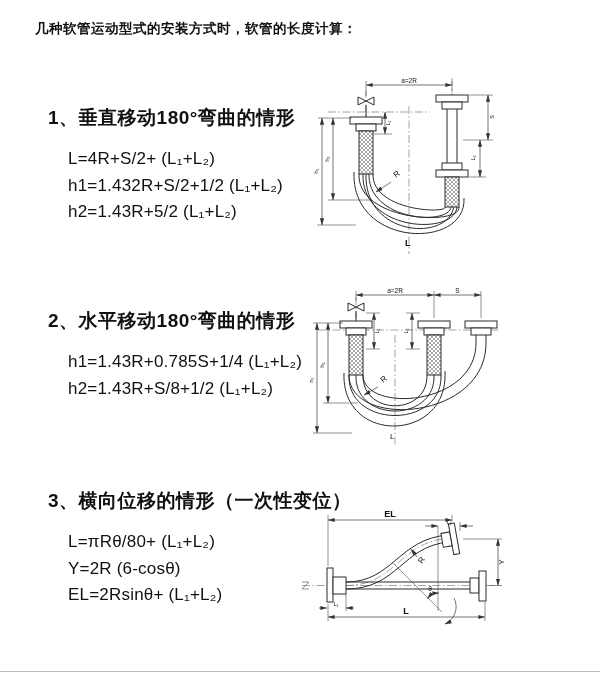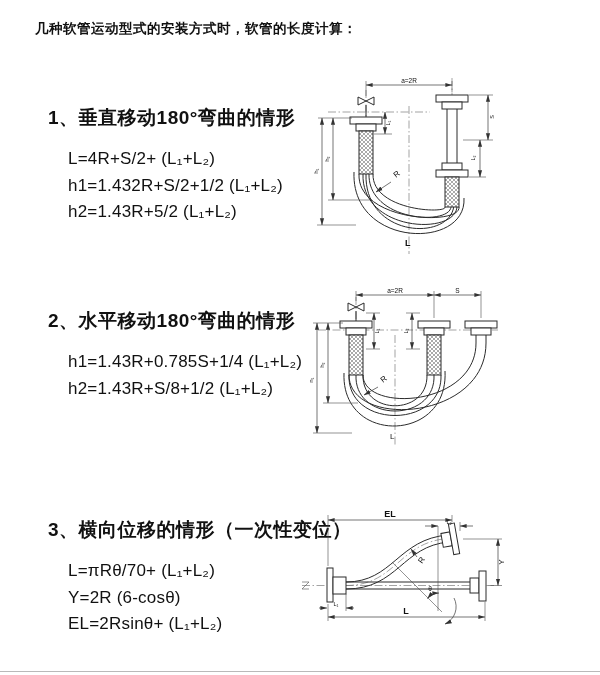--- a/index.html
+++ b/index.html
@@ -11,21 +11,21 @@
   .page-title{
     position:absolute;left:35px;top:20px;font-size:13.5px;font-weight:bold;
     letter-spacing:0.5px;white-space:nowrap;
   }
   .sec{position:absolute;left:48px;}
   .sec-heading{font-size:19px;font-weight:bold;margin:0;white-space:nowrap;letter-spacing:0.5px;}
   .formulas{margin:15px 0 0 20px;padding:0;list-style:none;}
   .formulas li{font-size:17px;line-height:26.5px;white-space:pre;letter-spacing:0.2px;}
   #sec1{top:105px;}
   #sec2{top:308px;}
-  #sec3{top:517px;}
+  #sec3{top:488px;}
   .dgm{position:absolute;}
   #dgm1{left:312px;top:70px;}
   #dgm2{left:310px;top:283px;}
   #dgm3{left:298px;top:498px;}
   .cad{stroke:#2b2b2b;stroke-width:1;fill:none;}
   .cadf{stroke:#2b2b2b;stroke-width:1;fill:#ffffff;}
   .thin{stroke:#4a4a4a;stroke-width:0.6;fill:none;}
   .dim{stroke:#3a3a3a;stroke-width:0.7;fill:none;}
   .cl{stroke:#666;stroke-width:0.6;fill:none;stroke-dasharray:8 2.5 1.5 2.5;}
   .dtxt{font-family:"Liberation Sans","DejaVu Sans",sans-serif;font-size:6.5px;fill:#111;}
@@ -52,21 +52,21 @@
   <p class="sec-heading">2、水平移动180°弯曲的情形</p>
   <ul class="formulas">
     <li>h1=1.43R+0.785S+1/4 (L₁+L₂)</li>
     <li>h2=1.43R+S/8+1/2 (L₁+L₂)</li>
   </ul>
 </div>
 
 <div class="sec" id="sec3">
   <p class="sec-heading">3、横向位移的情形（一次性变位）</p>
   <ul class="formulas">
-    <li>L=πRθ/70+ (L₁+L₂)</li>
+    <li>L=πRθ/80+ (L₁+L₂)</li>
     <li>Y=2R (6-cosθ)</li>
     <li>EL=2Rsinθ+ (L₁+L₂)</li>
   </ul>
 </div>
 
 <svg class="dgm" id="dgm1" width="286" height="192" viewBox="0 0 286 192">
   <defs>
     <marker id="ar1" markerUnits="userSpaceOnUse" markerWidth="7" markerHeight="7" viewBox="0 0 10 10" refX="9.5" refY="5" orient="auto-start-reverse">
       <path d="M0,2 L10,5 L0,8 Z" fill="#333"></path>
     </marker>

